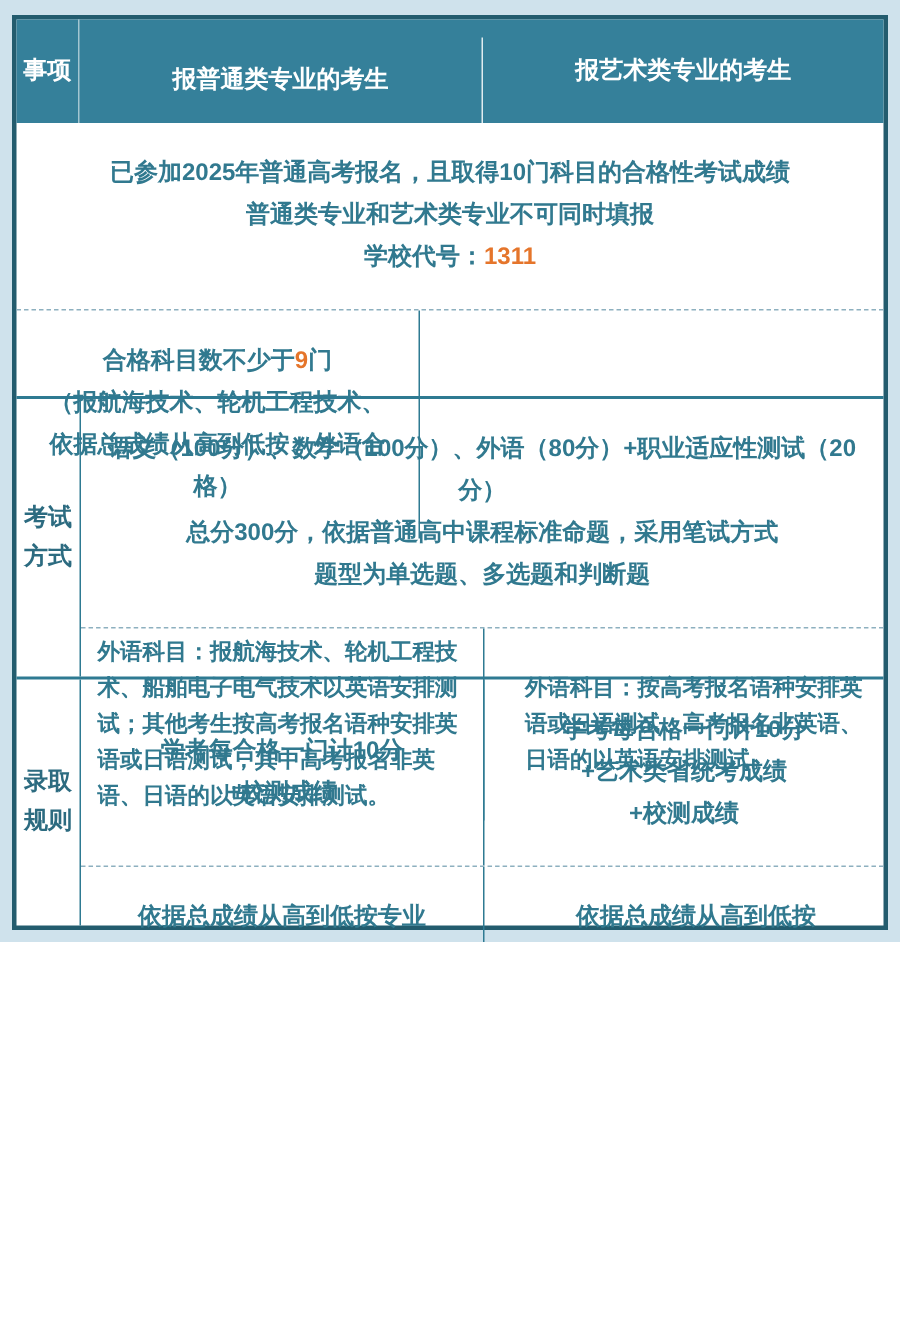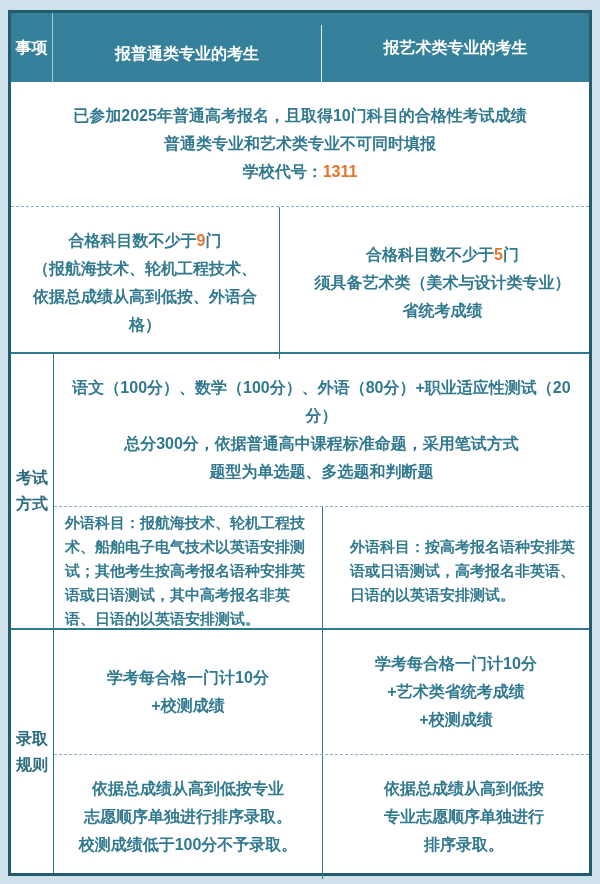--- a/index.html
+++ b/index.html
@@ -1,17 +1,17 @@
 <!DOCTYPE html>
 <html><head>
 <meta charset="utf-8">
 <style>
   html,body { margin:0; padding:0; }
   .page {
-    width:600px; height:884px; box-sizing:border-box;
+    width:600px; height:628px; box-sizing:border-box;
     background:#cfe2ec; padding:10px 8px 8px;
     font-family:"Liberation Sans","DejaVu Sans",sans-serif;
     font-weight:bold;
   }
   .table {
     height:100%; box-sizing:border-box;
     border:3px solid #235c6e; background:#ffffff;
     display:flex; flex-direction:column;
     color:#31798f; font-size:16px; line-height:28px;
   }
@@ -66,25 +66,20 @@
             <div>普通类专业和艺术类专业不可同时填报</div>
             <div><span>学校代号：</span><span class="accent">1311</span></div>
           </div>
         </div>
         <div class="row h114">
           <div class="cell cell-left">
             <div><span>合格科目数不少于</span><span class="accent">9</span><span>门</span></div>
             <div>（报航海技术、轮机工程技术、</div>
             <div>依据总成绩从高到低按、外语合格）</div>
           </div>
-          <div class="cell cell-right">
-            <div><span>合格科目数不少于</span><span class="accent">5</span><span>门</span></div>
-            <div>须具备艺术类（美术与设计类专业）</div>
-            <div>省统考成绩</div>
-          </div>
         </div>
       </div>
     </div>
 
     <div class="section">
       <div class="section-label">考试
 方式</div>
       <div class="section-body">
         <div class="row h117">
           <div class="cell span-cell">

